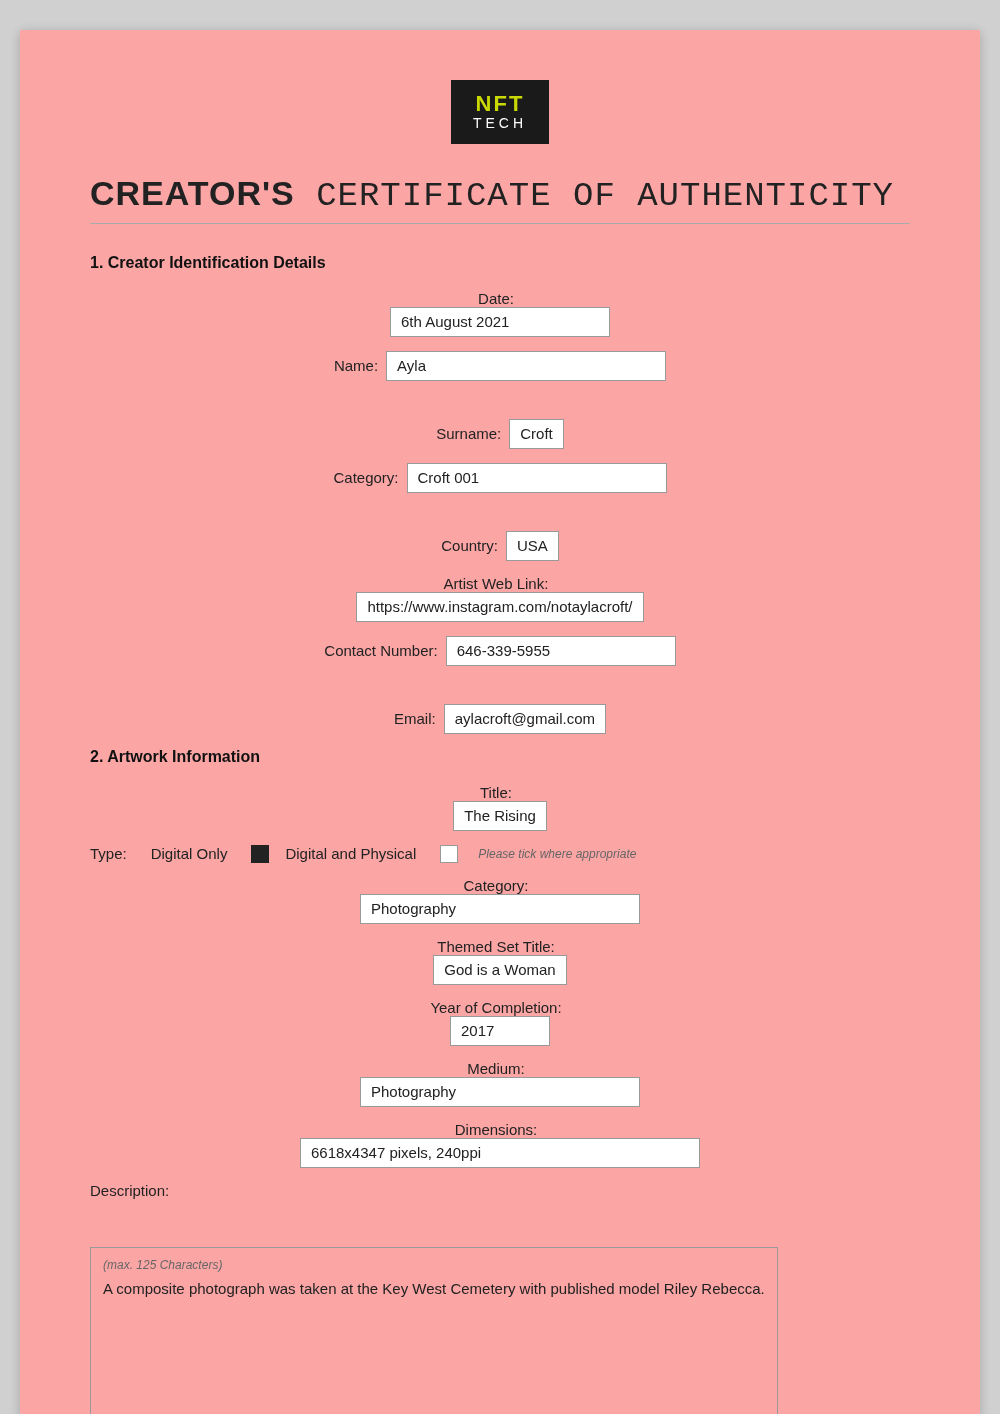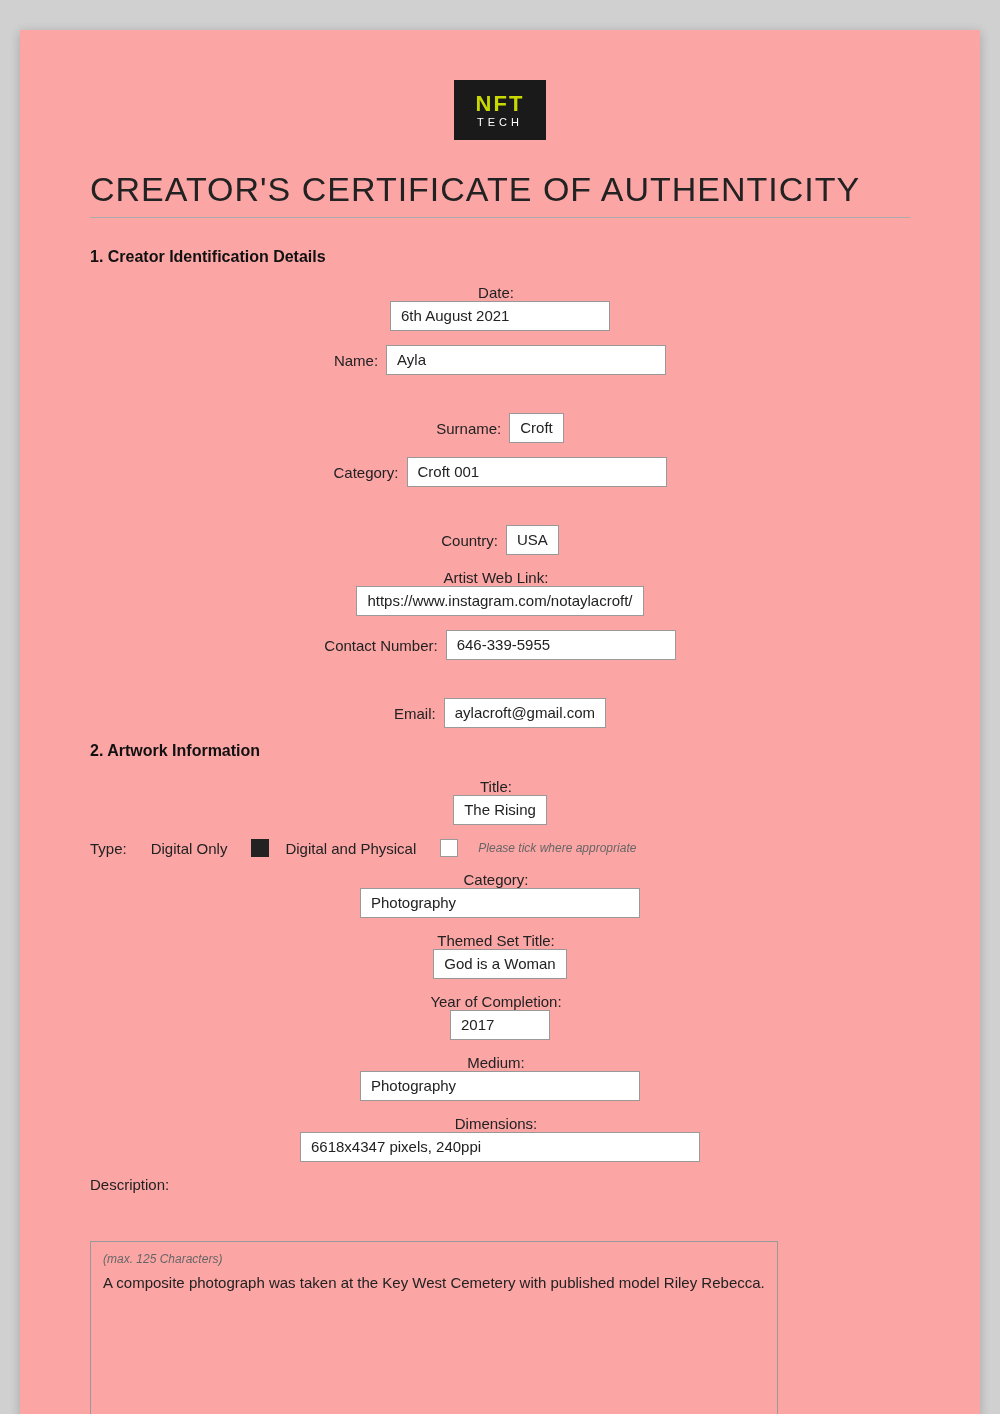--- a/index.html
+++ b/index.html
@@ -42,41 +42,42 @@
 
     .logo-nft {
       color: #c8d800;
       font-size: 22px;
       font-weight: bold;
       letter-spacing: 2px;
     }
 
     .logo-tech {
       color: #ffffff;
-      font-size: 11px;
+      font-size: 14px;
       letter-spacing: 4px;
     }
 
     .title-line {
       text-align: left;
       margin-bottom: 8px;
     }
 
     .title-line h1 {
       font-size: 34px;
       color: #222;
       letter-spacing: 1px;
     }
 
     .title-line h1 span.bold {
-      font-weight: 400;
+      font-weight: 700;
     }
 
     .title-line h1 span.light {
       font-weight: 300;
+      font-family: Liberation Mono, monospace;
     }
 
     .divider {
       border: none;
       border-top: 1.5px solid #aaa;
       margin-bottom: 30px;
     }
 
     .section-title {
       font-size: 16px;

